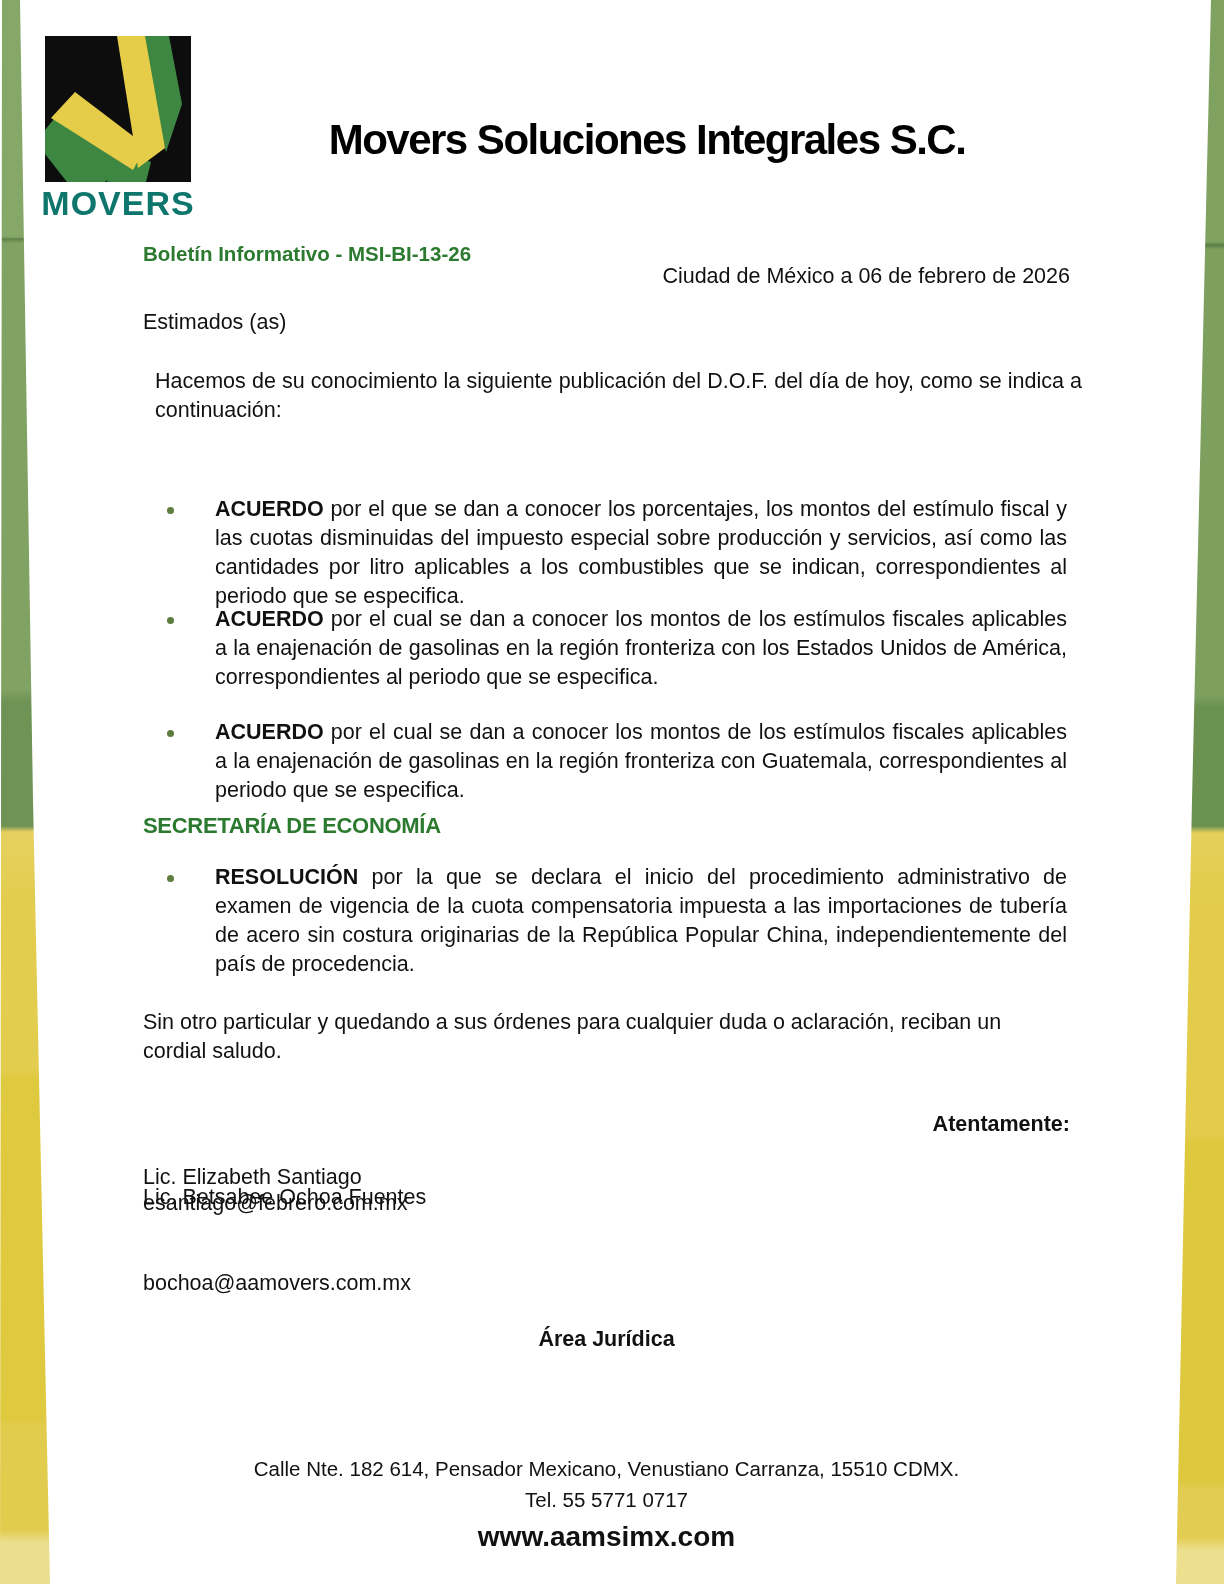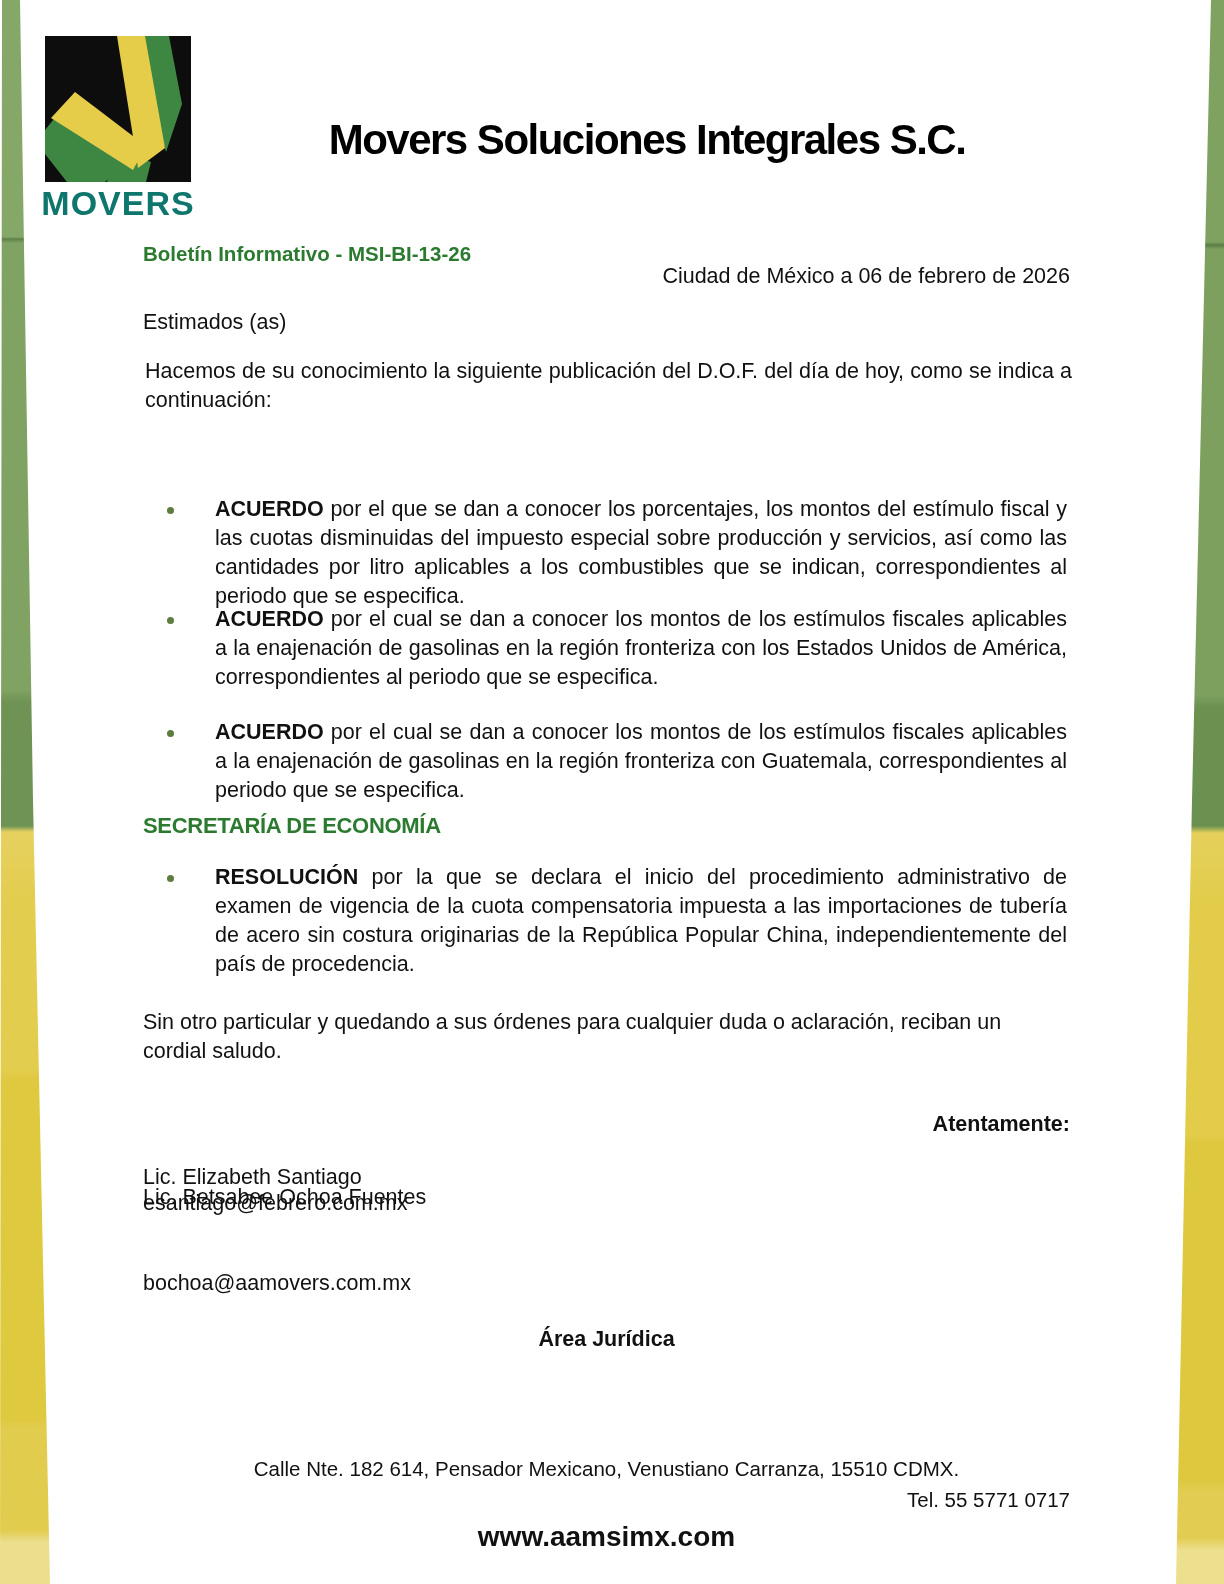--- a/index.html
+++ b/index.html
@@ -54,37 +54,37 @@
     position:absolute;left:160px;top:104px;width:950px;margin:12px;
     text-align:center;font-size:42px;letter-spacing:-1.5px;font-weight:bold;color:#000;
     white-space:nowrap;
   }
   
   .blk{position:absolute;left:143px;width:927px;font-size:21.5px;line-height:29px;}
   .justify{text-align:justify;}
   .boletin{top:239px;font-weight:bold;font-size:20.5px;color:var(--heading-green,#2c7a2f);}
   .dateline{top:262px;text-align:right;}
   .greeting{top:308px;}
-  .intro{top:355px;margin:2px;}
+  .intro{top:355px;margin:12px;}
   .sec{margin:0;font-size:22px;font-weight:bold;color:var(--heading-green,#2c7a2f);letter-spacing:-0.3px;}
   .sec1{top:431px;}
   .sec2{top:811px;}
   .item{position:absolute;left:143px;width:927px;}
   .item .dot{
     position:absolute;left:24px;top:12px;width:7px;height:7px;border-radius:50%;
     background:var(--bullet-green,#5d7c3e);
   }
   .item .itext{margin:0 0 0 72px;width:852px;font-size:21.5px;line-height:29px;text-align:justify;}
   .i1{top:495px;} .i2{top:605px;} .i3{top:718px;} .i4{top:863px;}
   .closing{top:1008px;margin:0;width:870px;}
   .atent{top:1110px;text-align:right;font-weight:bold;}
   .c1n{top:1163px;} .c1e{top:1189px;} .c2n{top:1183px;} .c2e{top:1269px;}
   .area{top:1325px;text-align:center;font-weight:bold;}
   .f{position:absolute;left:143px;width:927px;text-align:center;font-size:20.5px;line-height:28px;}
-  .addr{top:1455px;} .tel{top:1486px;text-align:right;} .www{top:1523px;font-weight:bold;font-size:28px;}
+  .addr{top:1455px;} .tel{top:1486px;} .www{top:1523px;font-weight:bold;font-size:28px;}
 </style>
 </head>
 <body>
 
 <div class="page">
 
   <div class="bar bar-left"></div>
   <div class="bar bar-right"></div>
 
   <div class="logo">

